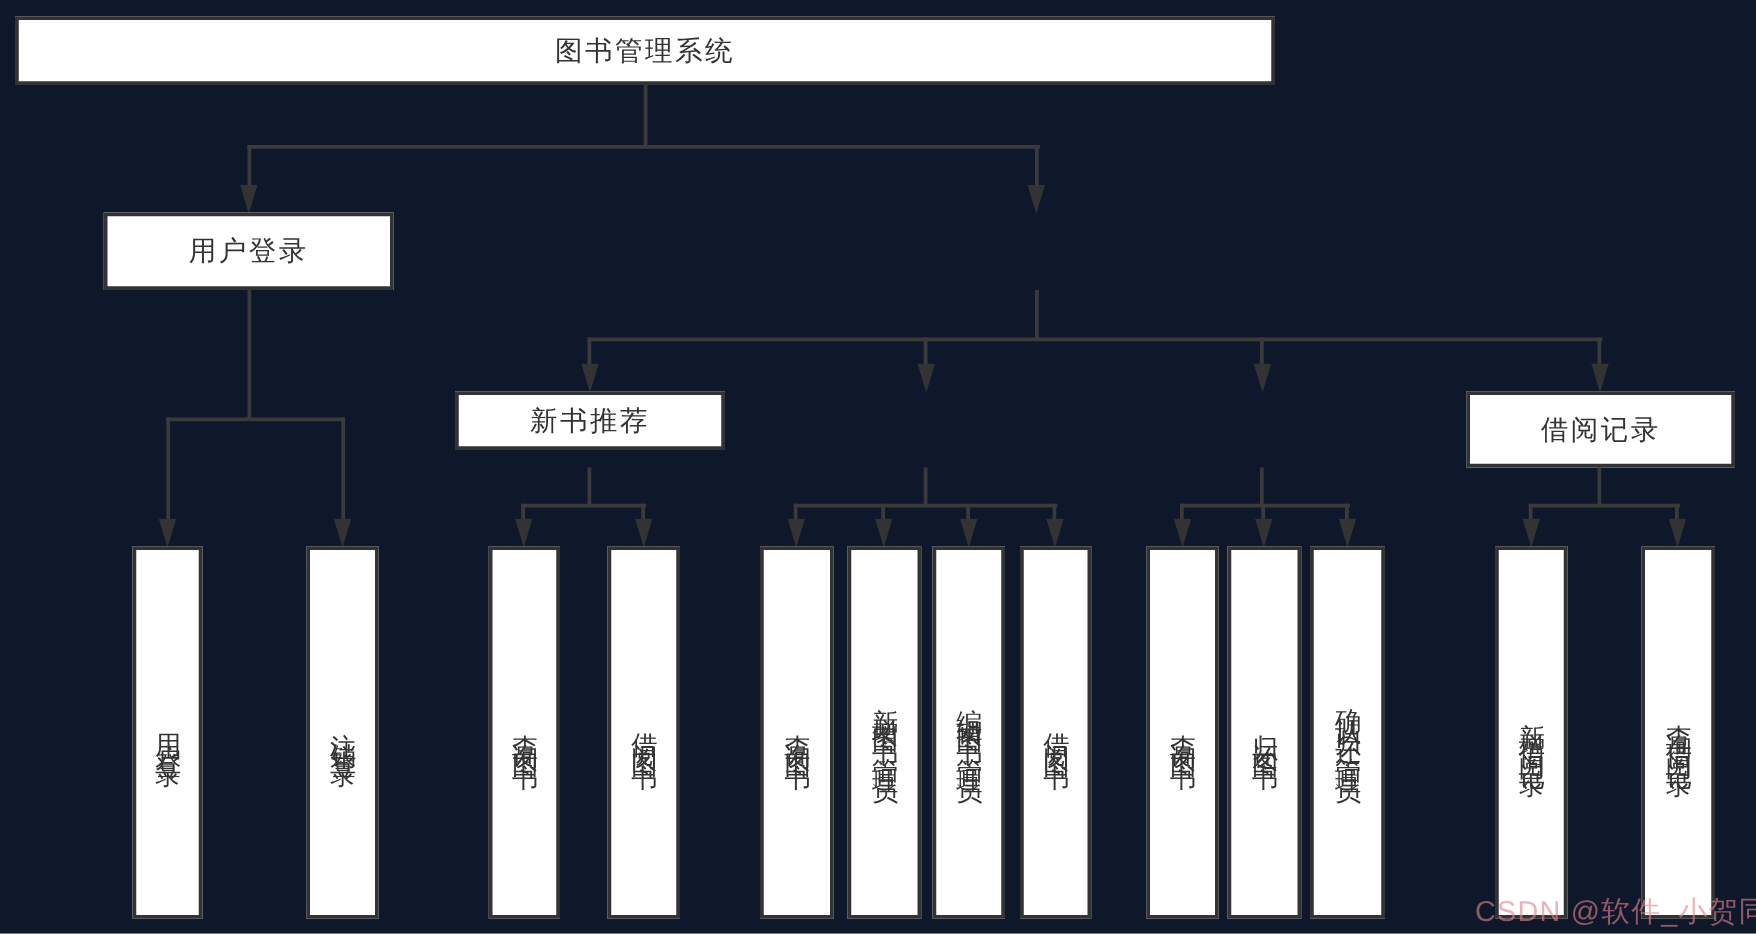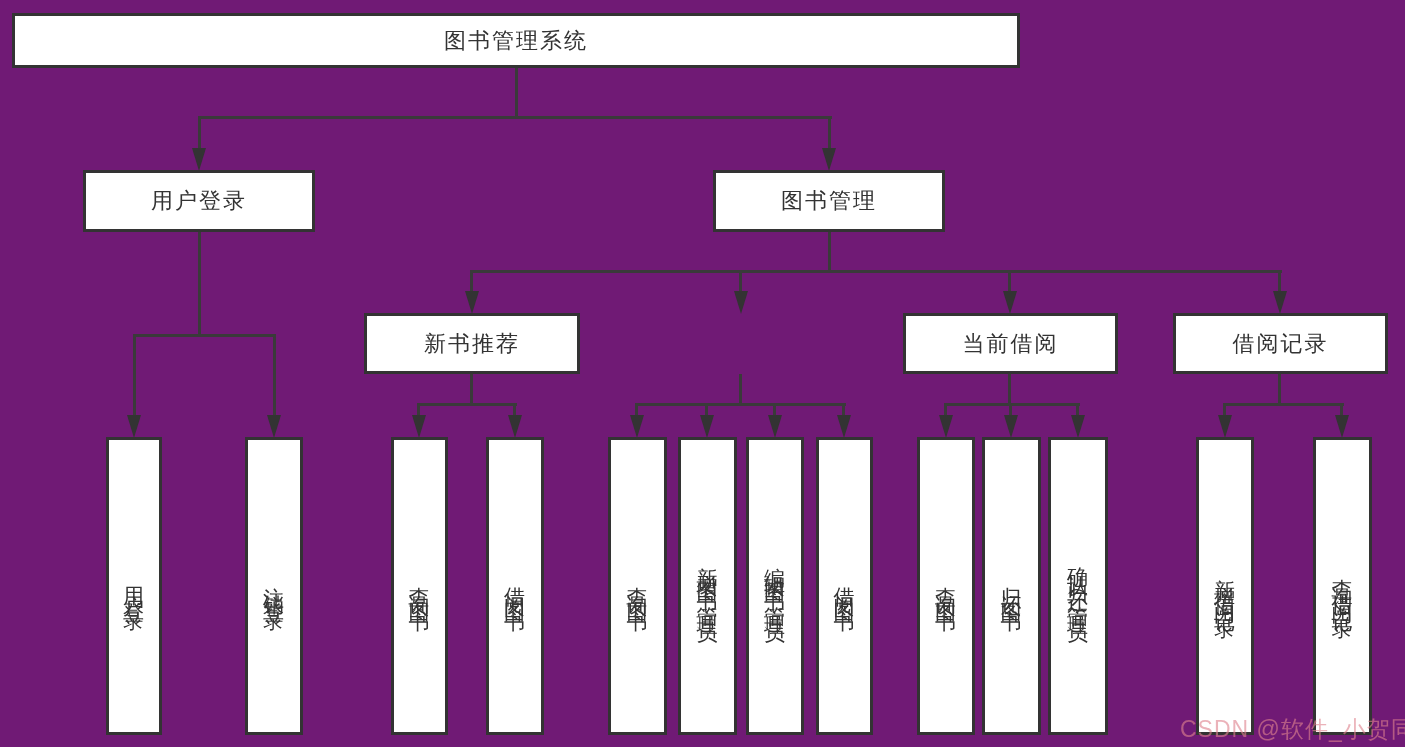--- a/index.html
+++ b/index.html
@@ -1,20 +1,20 @@
 <!DOCTYPE html>
 <html><head>
 <meta charset="utf-8">
 <style>
   html,body { margin:0; padding:0; background:#ffffff; }
   #stage {
     position:relative;
     width:1405px;
     height:747px;
-    background:#701a75;
+    background:#0f172a;
     font-family:"Liberation Sans","DejaVu Sans",sans-serif;
     overflow:hidden;
   }
   .hbox {
     position:absolute;
     box-sizing:border-box;
     border:3px solid #333333;
     background:#ffffff;
     display:flex;
     align-items:center;
@@ -69,42 +69,40 @@
   <div class="hbox" style="left:12px; top:13px; width:1008px; height:55px;">图书管理系统</div>
 
   <div class="vline" style="left:515px; top:68px; height:50px;"></div>
   <div class="hline" style="left:198px; top:116px; width:634px;"></div>
   <div class="vline" style="left:198px; top:116px; height:38px;"></div>
   <div class="arrow" style="left:192px; top:148px;"></div>
   <div class="vline" style="left:828px; top:116px; height:38px;"></div>
   <div class="arrow" style="left:822px; top:148px;"></div>
 
   <div class="hbox" style="left:83px; top:170px; width:232px; height:62px;">用户登录</div>
-  <div class="hbox" style="left:713px; top:170px; width:232px; height:62px;">图书管理</div>
 
   <div class="vline" style="left:198px; top:232px; height:104px;"></div>
   <div class="hline" style="left:133px; top:334px; width:143px;"></div>
   <div class="vline" style="left:133px; top:334px; height:84px;"></div>
   <div class="arrow" style="left:127px; top:415px;"></div>
   <div class="vline" style="left:273px; top:334px; height:84px;"></div>
   <div class="arrow" style="left:267px; top:415px;"></div>
 
   <div class="vline" style="left:828px; top:232px; height:40px;"></div>
   <div class="hline" style="left:470px; top:270px; width:812px;"></div>
   <div class="vline" style="left:470px; top:270px; height:23px;"></div>
   <div class="arrow" style="left:465px; top:291px;"></div>
   <div class="vline" style="left:739px; top:270px; height:23px;"></div>
   <div class="arrow" style="left:734px; top:291px;"></div>
   <div class="vline" style="left:1008px; top:270px; height:23px;"></div>
   <div class="arrow" style="left:1003px; top:291px;"></div>
   <div class="vline" style="left:1278px; top:270px; height:23px;"></div>
   <div class="arrow" style="left:1273px; top:291px;"></div>
 
-  <div class="hbox" style="left:364px; top:313px; width:216px; height:61px;">新书推荐</div>
-  <div class="hbox" style="left:903px; top:313px; width:215px; height:61px;">当前借阅</div>
+  <div class="hbox" style="left:364px; top:313px; width:216px; height:47px;">新书推荐</div>
   <div class="hbox" style="left:1173px; top:313px; width:215px; height:61px;">借阅记录</div>
 
   <div class="vline" style="left:470px; top:374px; height:31px;"></div>
   <div class="hline" style="left:417px; top:403px; width:100px;"></div>
   <div class="vline" style="left:417px; top:403px; height:15px;"></div>
   <div class="arrow" style="left:412px; top:415px;"></div>
   <div class="vline" style="left:513px; top:403px; height:15px;"></div>
   <div class="arrow" style="left:508px; top:415px;"></div>
 
   <div class="vline" style="left:739px; top:374px; height:31px;"></div>

